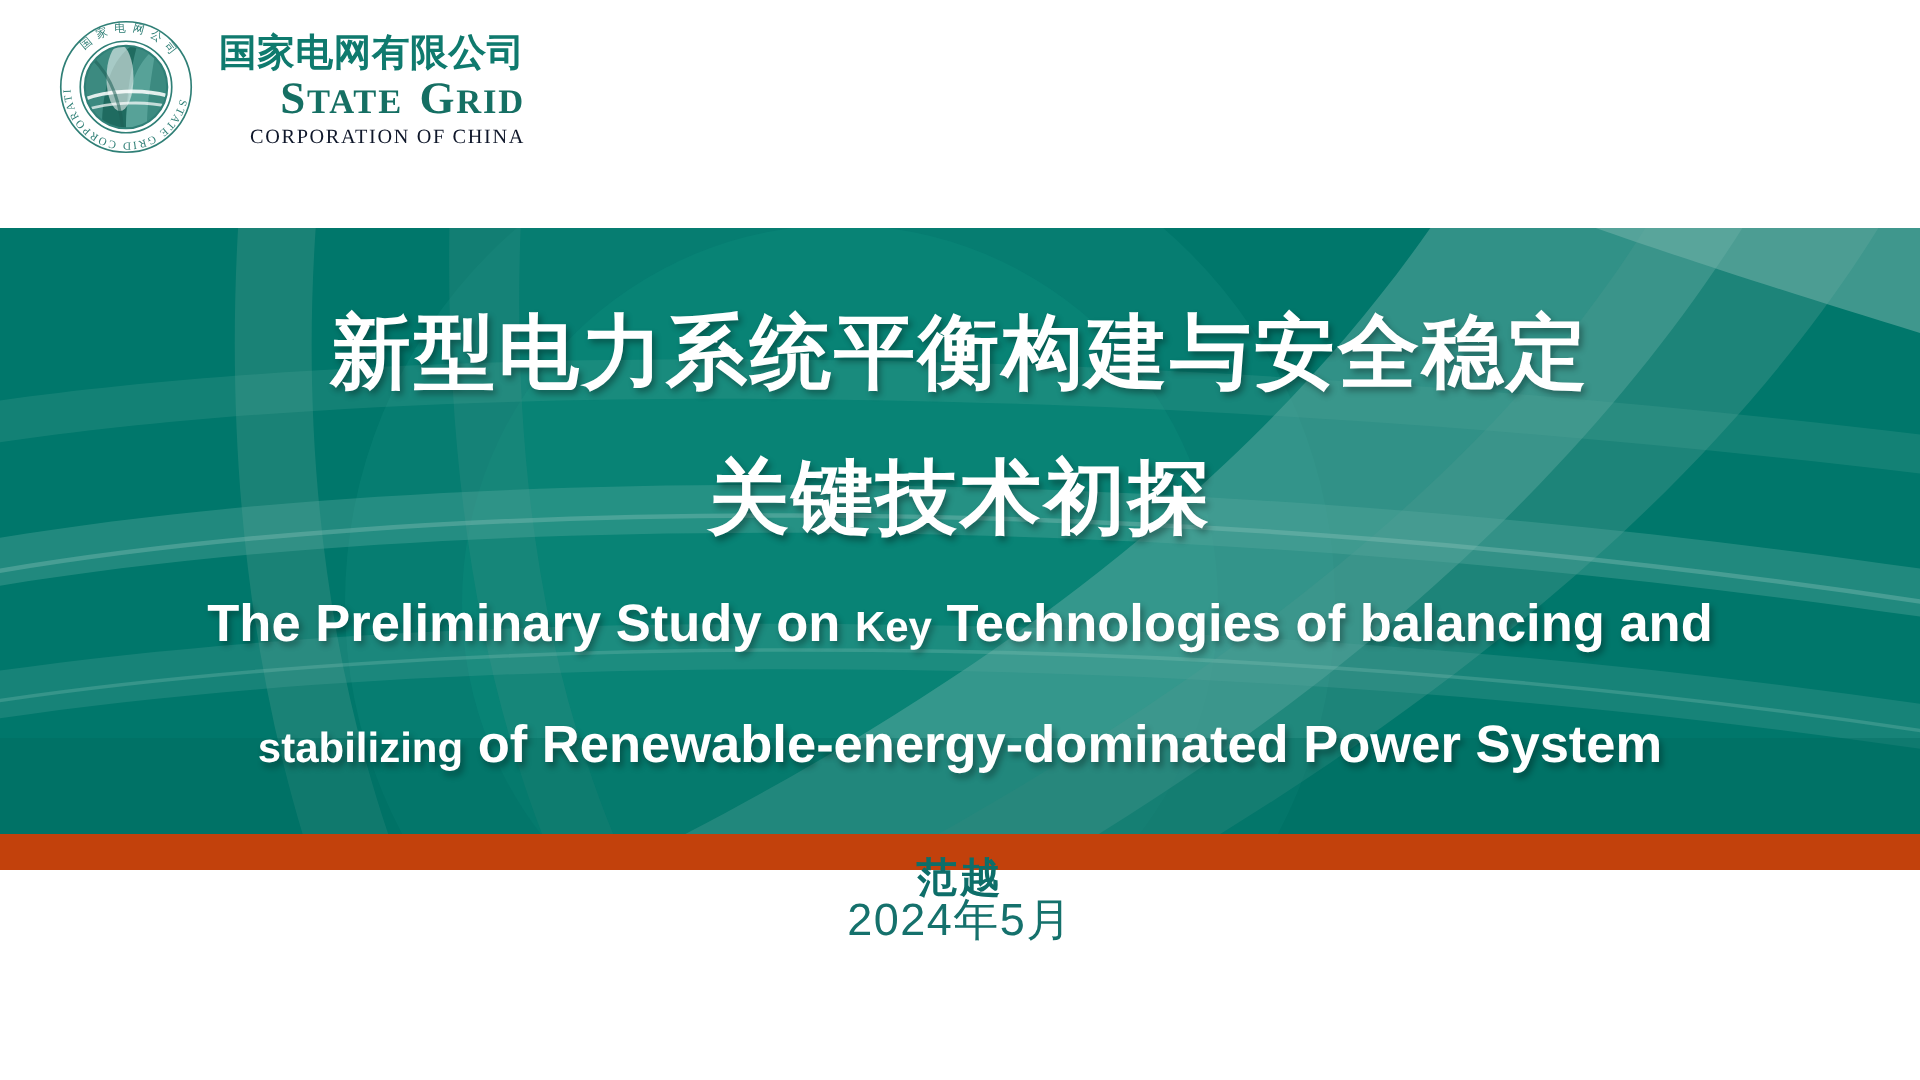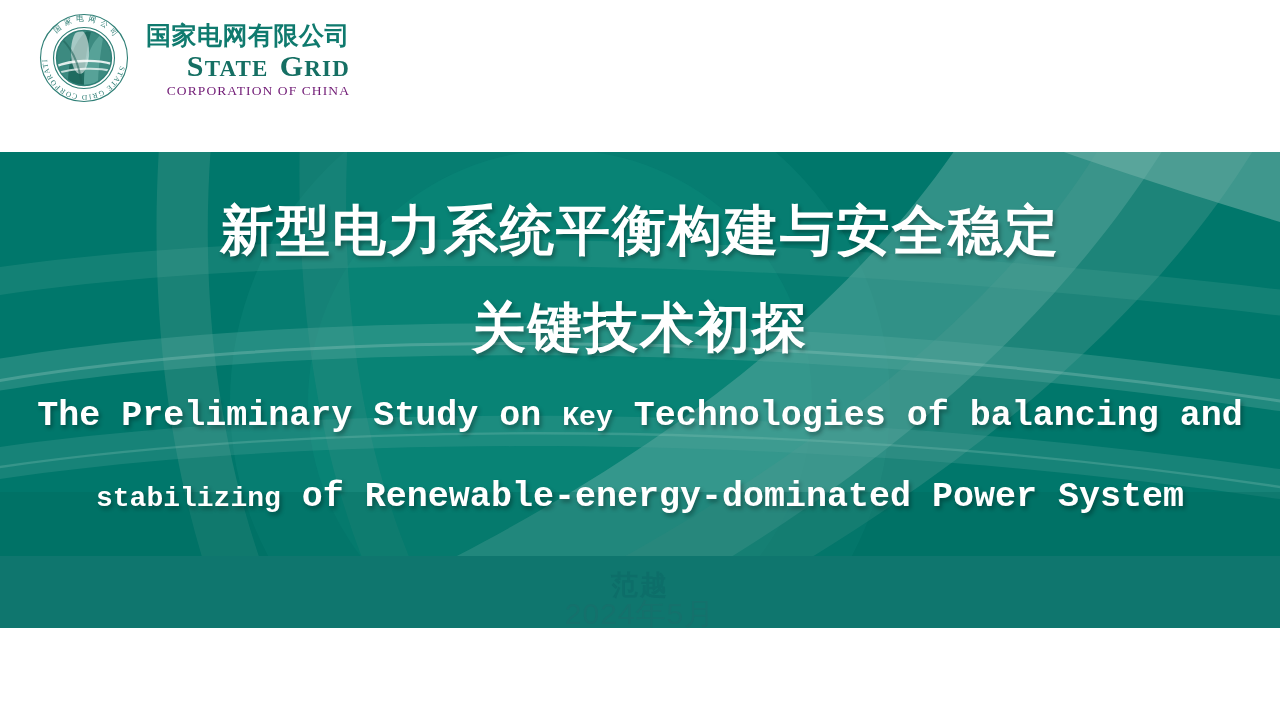--- a/index.html
+++ b/index.html
@@ -64,36 +64,35 @@
     letter-spacing: 1.2px;
     white-space: nowrap;
     margin-top: 1px;
   }
   .brand-en .cap { font-size: 30px; }
   .brand-en .sc  { font-size: 23px; }
   .brand-en .gap { display: inline-block; width: 11px; }
   .brand-sub {
     font-family: "Liberation Serif", "DejaVu Serif", serif;
     font-size: 13.5px;
-    color: #701a75;
+    color: #0f172a;
     letter-spacing: 1.1px;
     white-space: nowrap;
     margin-top: 2px;
   }
 
   
   .band {
     position: absolute;
     left: 0;
     top: 152px;
     width: 1280px;
-    height: 476px;
-    background: #0f766e;
+    height: 428px;
+    background: #c2410c;
     overflow: hidden;
-    font-family: Liberation Mono, monospace;
   }
   .band-art {
     position: absolute;
     inset: 0;
     width: 1280px;
     height: 404px;
   }
 
   .band-content {
     position: absolute;

